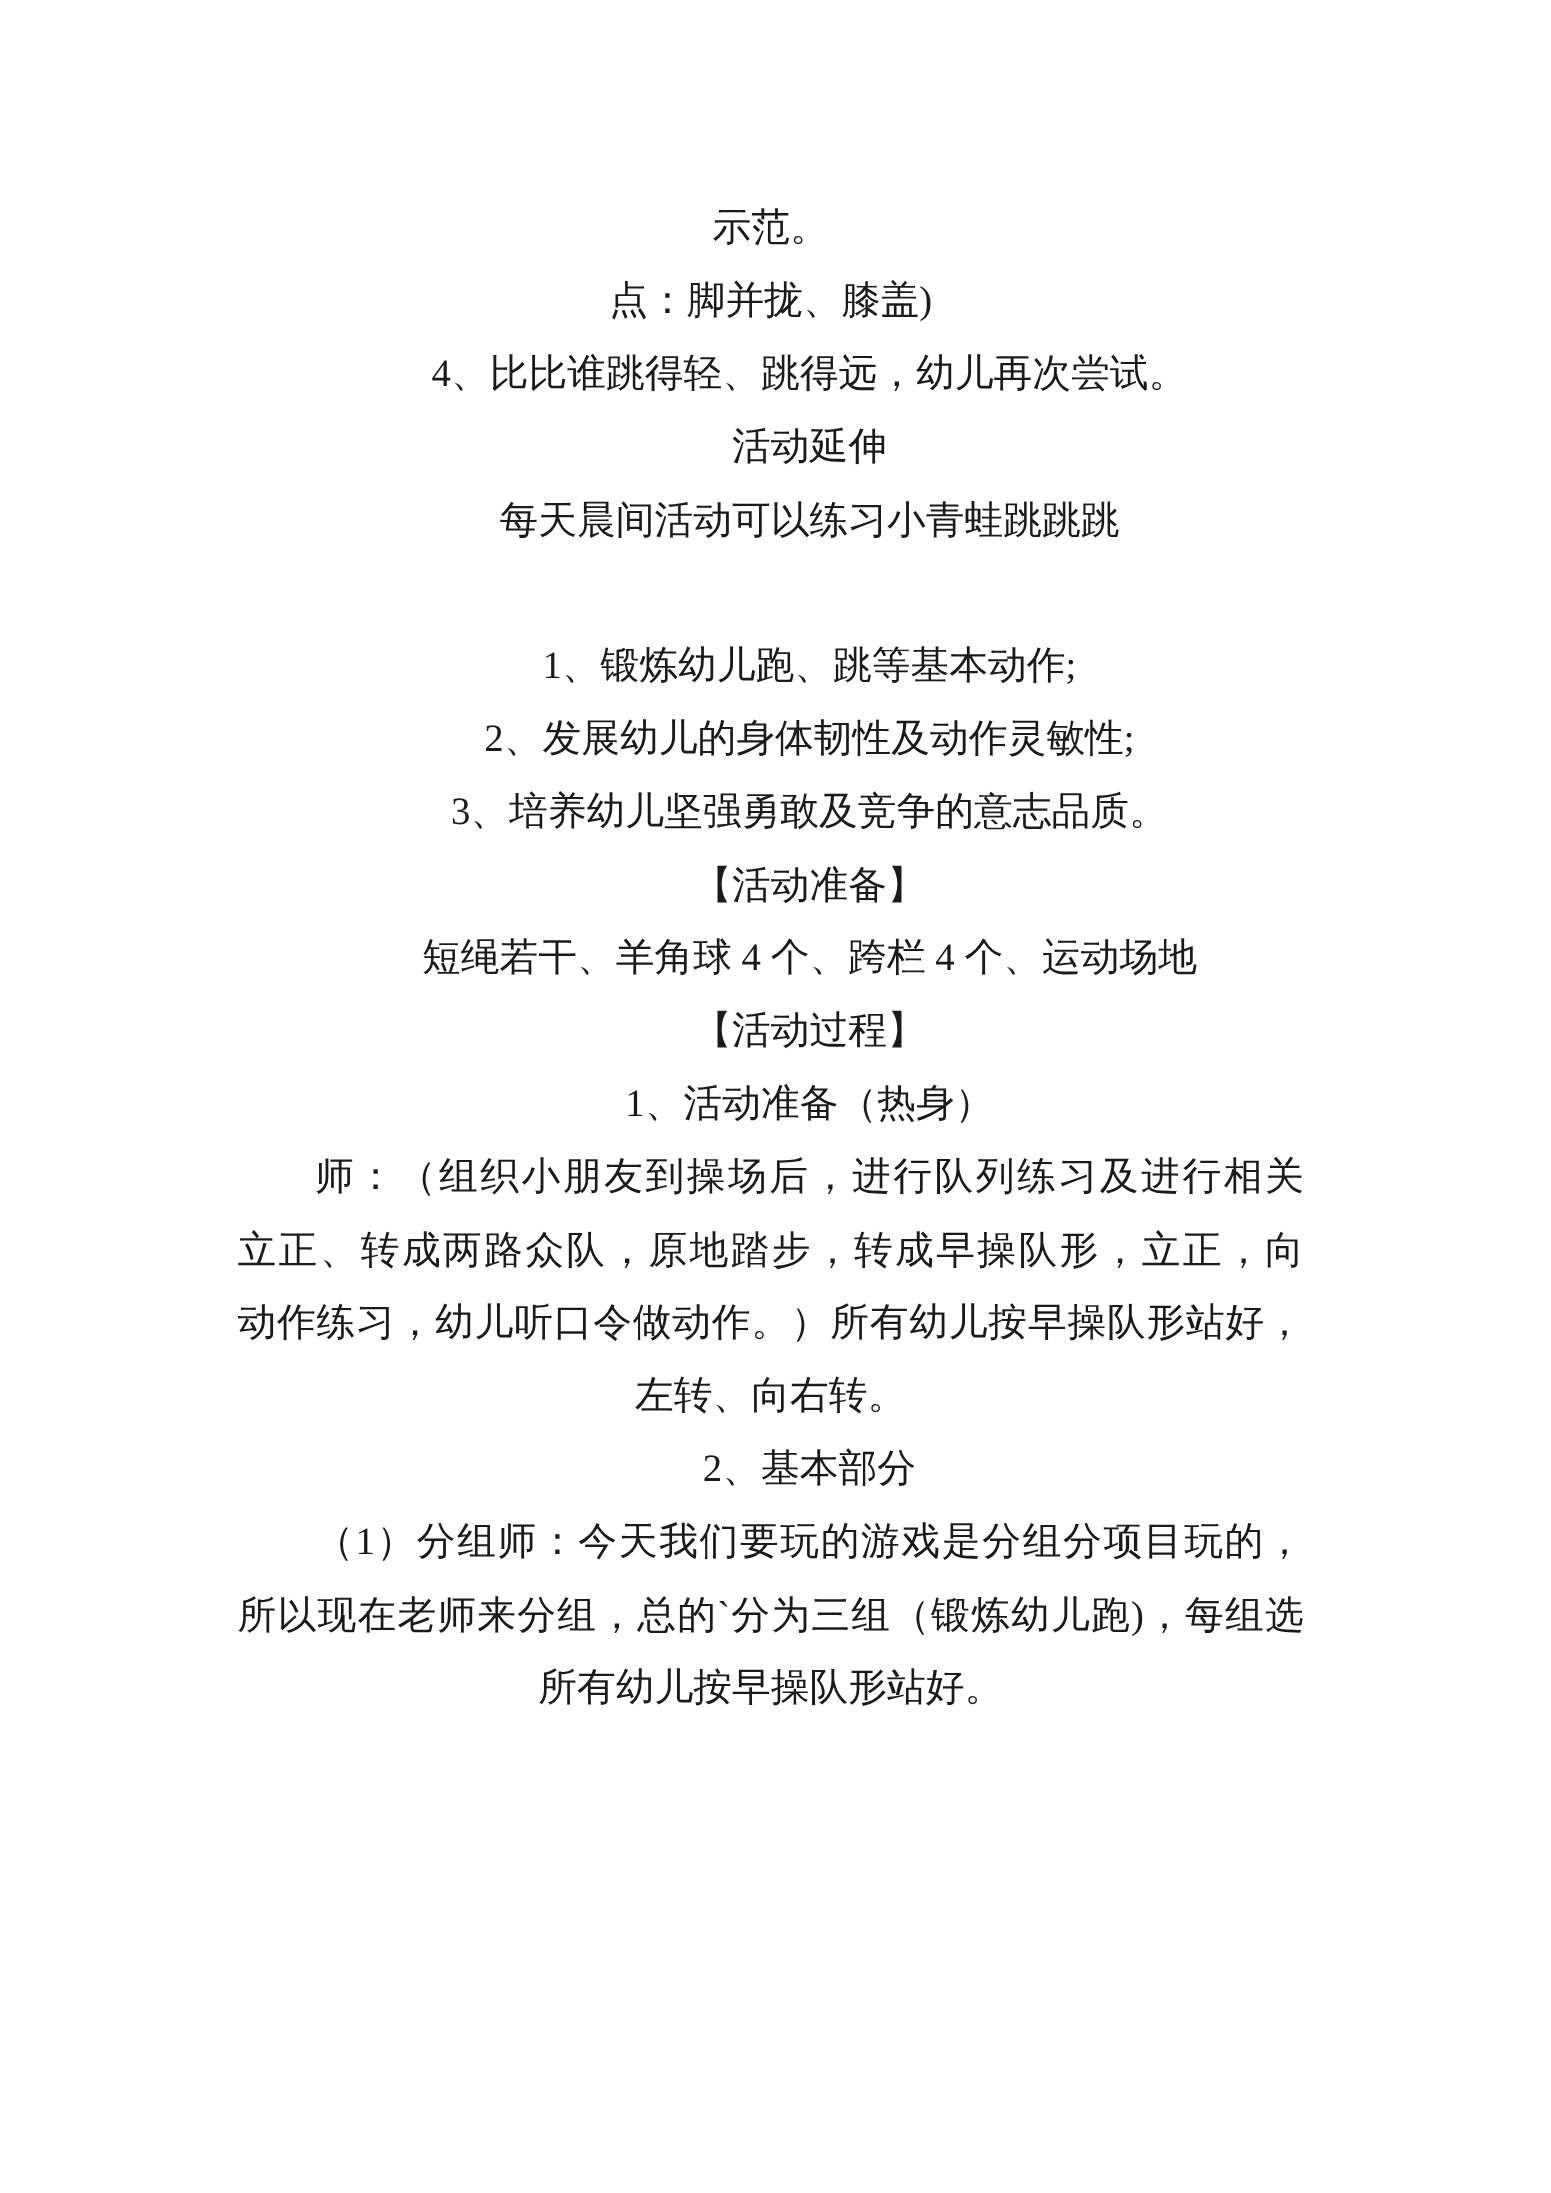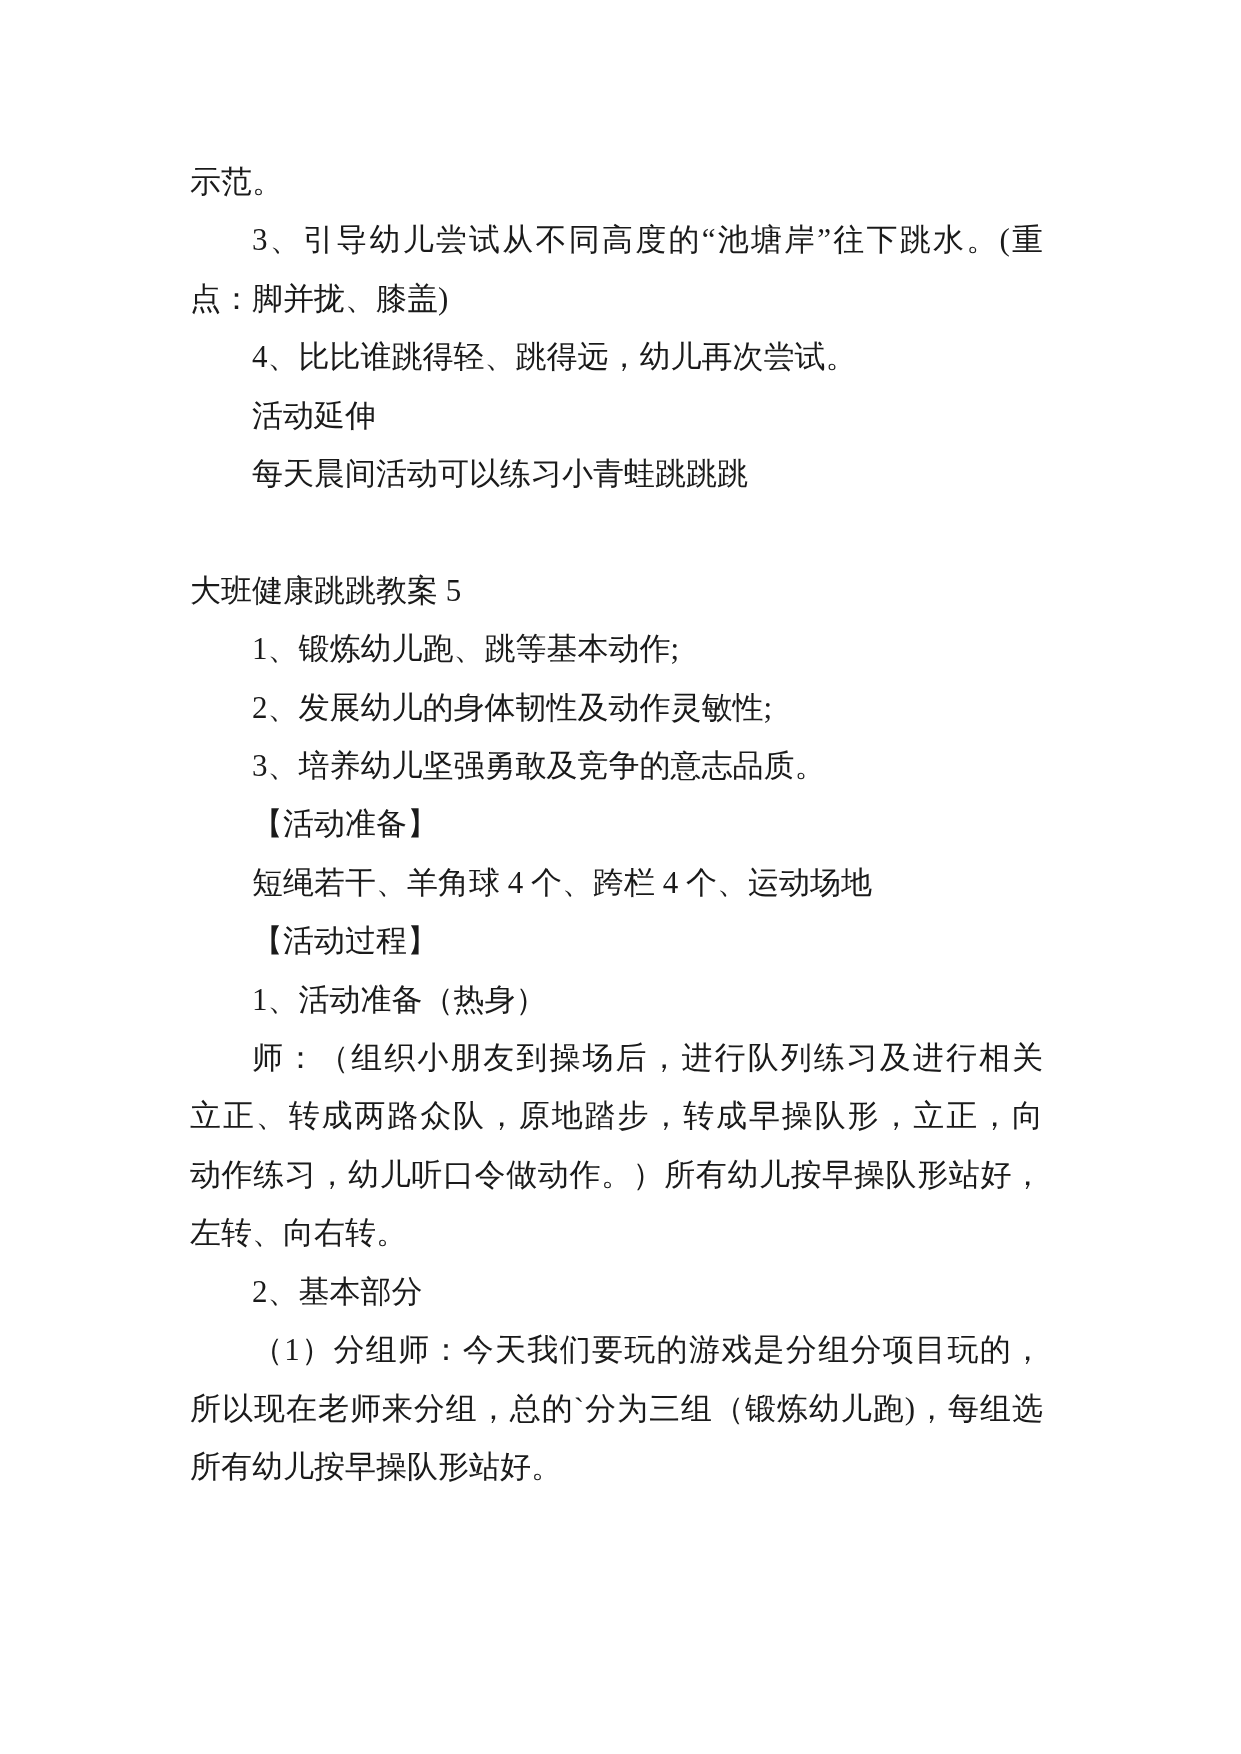--- a/index.html
+++ b/index.html
@@ -20,44 +20,42 @@
     left: 190px;
     top: 153px;
     width: 853px;
     font-size: 31px;
     line-height: 58.4px;
     color: #1a1a1a;
     letter-spacing: 0;
   }
   .line {
     min-height: 58.4px;
-    text-align: left;
+    text-align: center;
     white-space: normal;
   }
   .line.indent {
     text-indent: 62px;
   }
   .line.justify {
     text-align: justify;
     text-align-last: justify;
   }
 </style>
 </head>
 <body>
 
 <div class="page">
   <div class="doc" id="doc-body">
       <div class="line">示范。</div>
-      <div class="line indent justify">3、引导幼儿尝试从不同高度的“池塘岸”往下跳水。(重</div>
       <div class="line">点：脚并拢、膝盖)</div>
       <div class="line indent">4、比比谁跳得轻、跳得远，幼儿再次尝试。</div>
       <div class="line indent">活动延伸</div>
       <div class="line indent">每天晨间活动可以练习小青蛙跳跳跳</div>
       <div class="line"></div>
-      <div class="line">大班健康跳跳教案 5</div>
       <div class="line indent">1、锻炼幼儿跑、跳等基本动作;</div>
       <div class="line indent">2、发展幼儿的身体韧性及动作灵敏性;</div>
       <div class="line indent">3、培养幼儿坚强勇敢及竞争的意志品质。</div>
       <div class="line indent">【活动准备】</div>
       <div class="line indent">短绳若干、羊角球 4 个、跨栏 4 个、运动场地</div>
       <div class="line indent">【活动过程】</div>
       <div class="line indent">1、活动准备（热身）</div>
       <div class="line indent justify">师：（组织小朋友到操场后，进行队列练习及进行相关</div>
       <div class="line justify">立正、转成两路众队，原地踏步，转成早操队形，立正，向</div>
       <div class="line justify">动作练习，幼儿听口令做动作。）所有幼儿按早操队形站好，</div>

